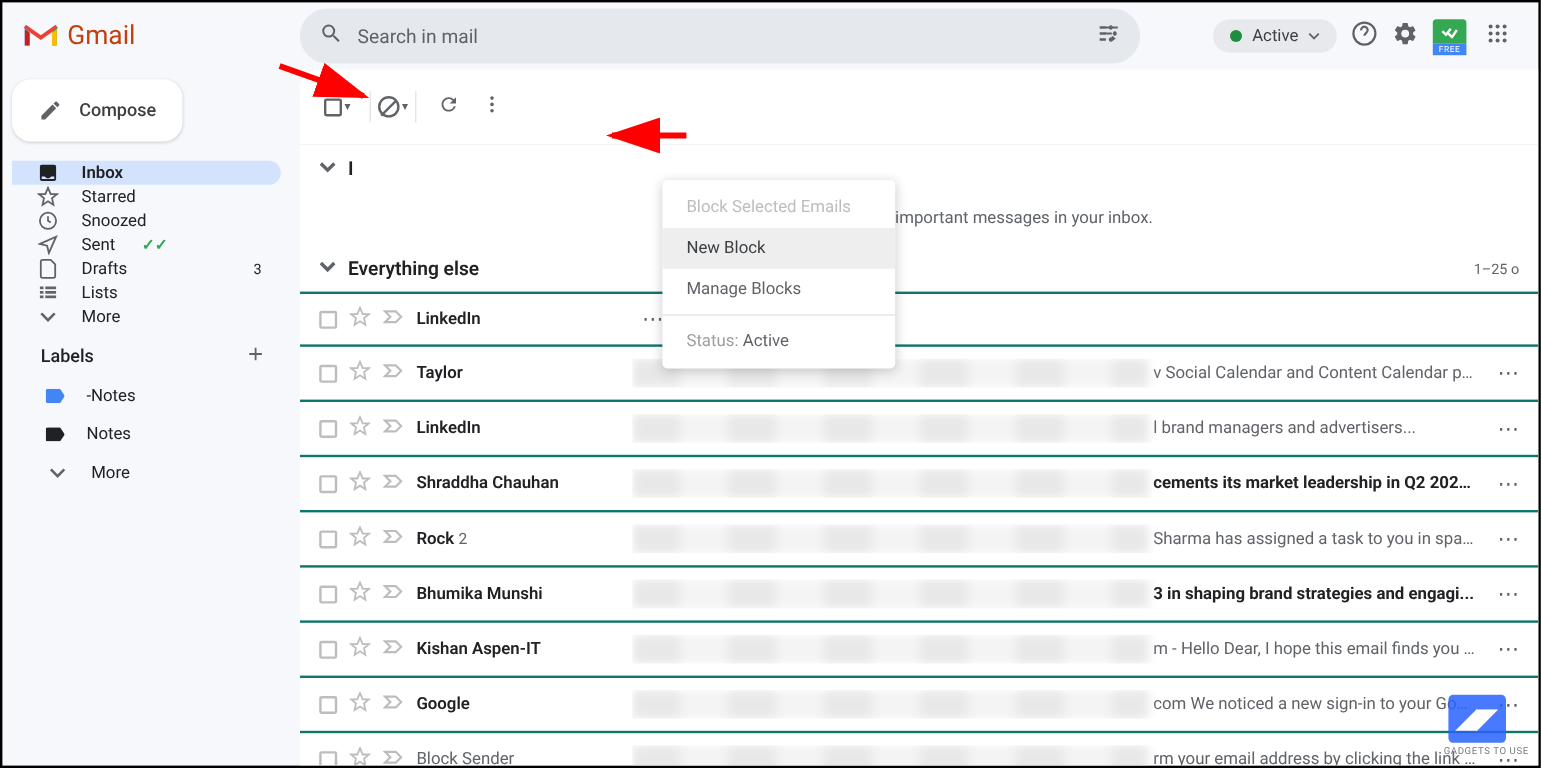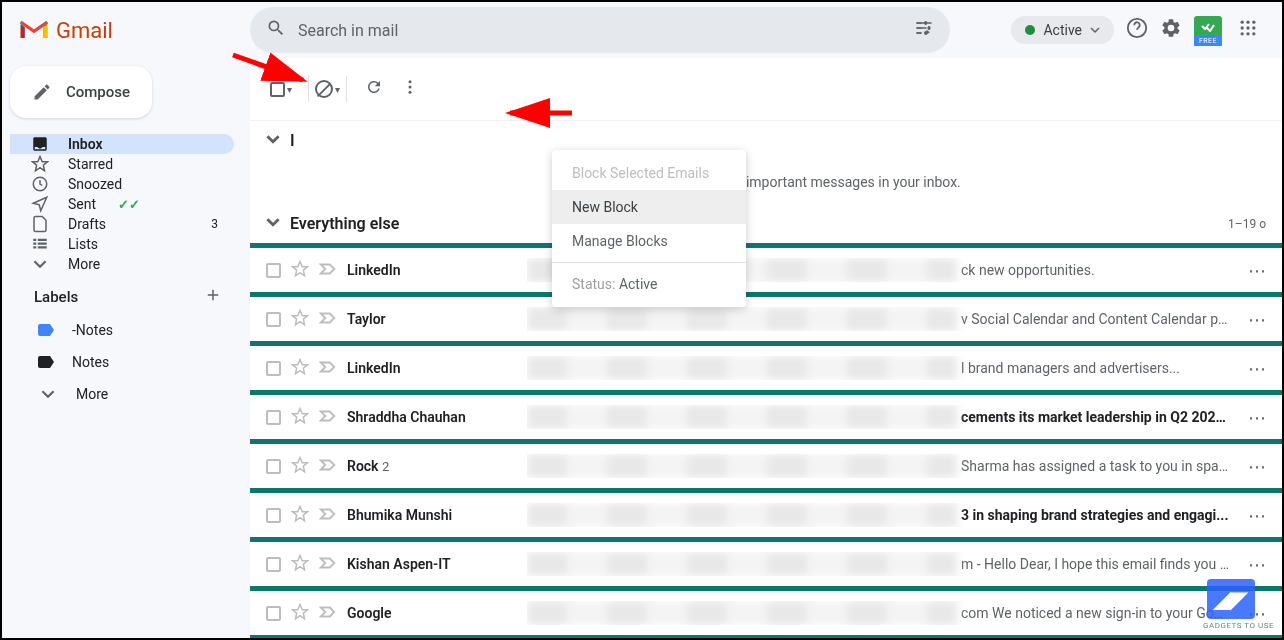--- a/index.html
+++ b/index.html
@@ -48,21 +48,21 @@
 .dropdown-item.highlighted { background: #eeeeee; color: #3c4043; }
 .dropdown-item.disabled { color: #bdbdbd; }
 .dropdown-divider { height: 1px; background: #e0e0e0; margin: 4px 0; }
 .dropdown-status { padding: 9px 20px; font-size: 14px; color: #9e9e9e; }
 .dropdown-status span.val { color: #5f6368; }
 .section-header { display: flex; align-items: center; padding: 10px 16px; gap: 10px; font-size: 16px; font-weight: 600; color: #202124; }
 .chevron { color: #5f6368; }
 .inbox-msg { text-align: center; padding: 14px 0; color: #5f6368; font-size: 14px; }
 .section-header.list-hdr { justify-content: space-between; }
 .count-text { font-size: 12px; color: #5f6368; font-weight: 400; }
-.email-row { display: flex; align-items: center; padding: 10px 16px; border-top: 5px solid #0f766e; font-size: 14px; gap: 10px; }
+.email-row { display: flex; align-items: center; padding: 10px 16px; border-top: 2px solid #0f766e; font-size: 14px; gap: 10px; }
 .row-checkbox { width: 15px; height: 15px; border: 2px solid #bdbdbd; border-radius: 2px; flex-shrink: 0; }
 .star-icon { color: #bdbdbd; flex-shrink: 0; }
 .important-icon { color: #bdbdbd; flex-shrink: 0; }
 .sender { width: 170px; font-weight: 600; color: #202124; flex-shrink: 0; white-space: nowrap; overflow: hidden; }
 .sender .count { color: #5f6368; font-weight: 400; font-size: 13px; }
 .subject-area { flex: 1; display: flex; align-items: center; overflow: hidden; }
 .blur-block { width: 430px; height: 24px; background: repeating-linear-gradient(90deg, #e8e8e8 0 40px, #f4f4f4 40px 80px); filter: blur(4px); flex-shrink: 0; }
 .subject-text { color: #5f6368; white-space: nowrap; overflow: hidden; text-overflow: ellipsis; margin-left: 4px; flex: 1; }
 .subject-text.bold { font-weight: 700; color: #202124; }
 .row-more { color: #5f6368; font-size: 18px; margin-left: 8px; flex-shrink: 0; }
@@ -265,37 +265,33 @@
     </div>
     <div class="inbox-msg">Woohoo! You've read all the important messages in your inbox.</div>
 
     <div class="section-header list-hdr">
       <div style="display:flex;align-items:center;gap:10px">
         <span class="chevron"><svg width="14" height="14" viewBox="0 0 10 10">
               <path d="M1 3l4 4 4-4" stroke="currentColor" stroke-width="2" fill="none"></path>
             </svg></span>
         <span>Everything else</span>
       </div>
-      <span class="count-text">1–19 o</span>
+      <span class="count-text">1–25 o</span>
     </div>
 
     <div id="email-list">
         <div class="email-row">
     <span class="row-checkbox"></span>
     <span class="star-icon"><svg width="18" height="18" viewBox="0 0 24 24" fill="none" stroke="currentColor" stroke-width="2">
               <path d="M12 2l3 7h7l-5.5 4.5L18 21l-6-4-6 4 1.5-7.5L2 9h7z"></path>
             </svg></span>
     <span class="important-icon"><svg width="18" height="14" viewBox="0 0 20 14" fill="none" stroke="currentColor" stroke-width="2">
               <path d="M2 2h10l5 5-5 5H2l5-5-5-5z"></path>
             </svg></span>
     <span class="sender" style="">LinkedIn</span>
-    <div class="subject-area">
-      <div class="blur-block"></div>
-      <span class="subject-text">ck new opportunities.</span>
-    </div>
     <span class="row-more">⋯</span>
         </div>
         <div class="email-row">
     <span class="row-checkbox"></span>
     <span class="star-icon"><svg width="18" height="18" viewBox="0 0 24 24" fill="none" stroke="currentColor" stroke-width="2">
               <path d="M12 2l3 7h7l-5.5 4.5L18 21l-6-4-6 4 1.5-7.5L2 9h7z"></path>
             </svg></span>
     <span class="important-icon"><svg width="18" height="14" viewBox="0 0 20 14" fill="none" stroke="currentColor" stroke-width="2">
               <path d="M2 2h10l5 5-5 5H2l5-5-5-5z"></path>
             </svg></span>

